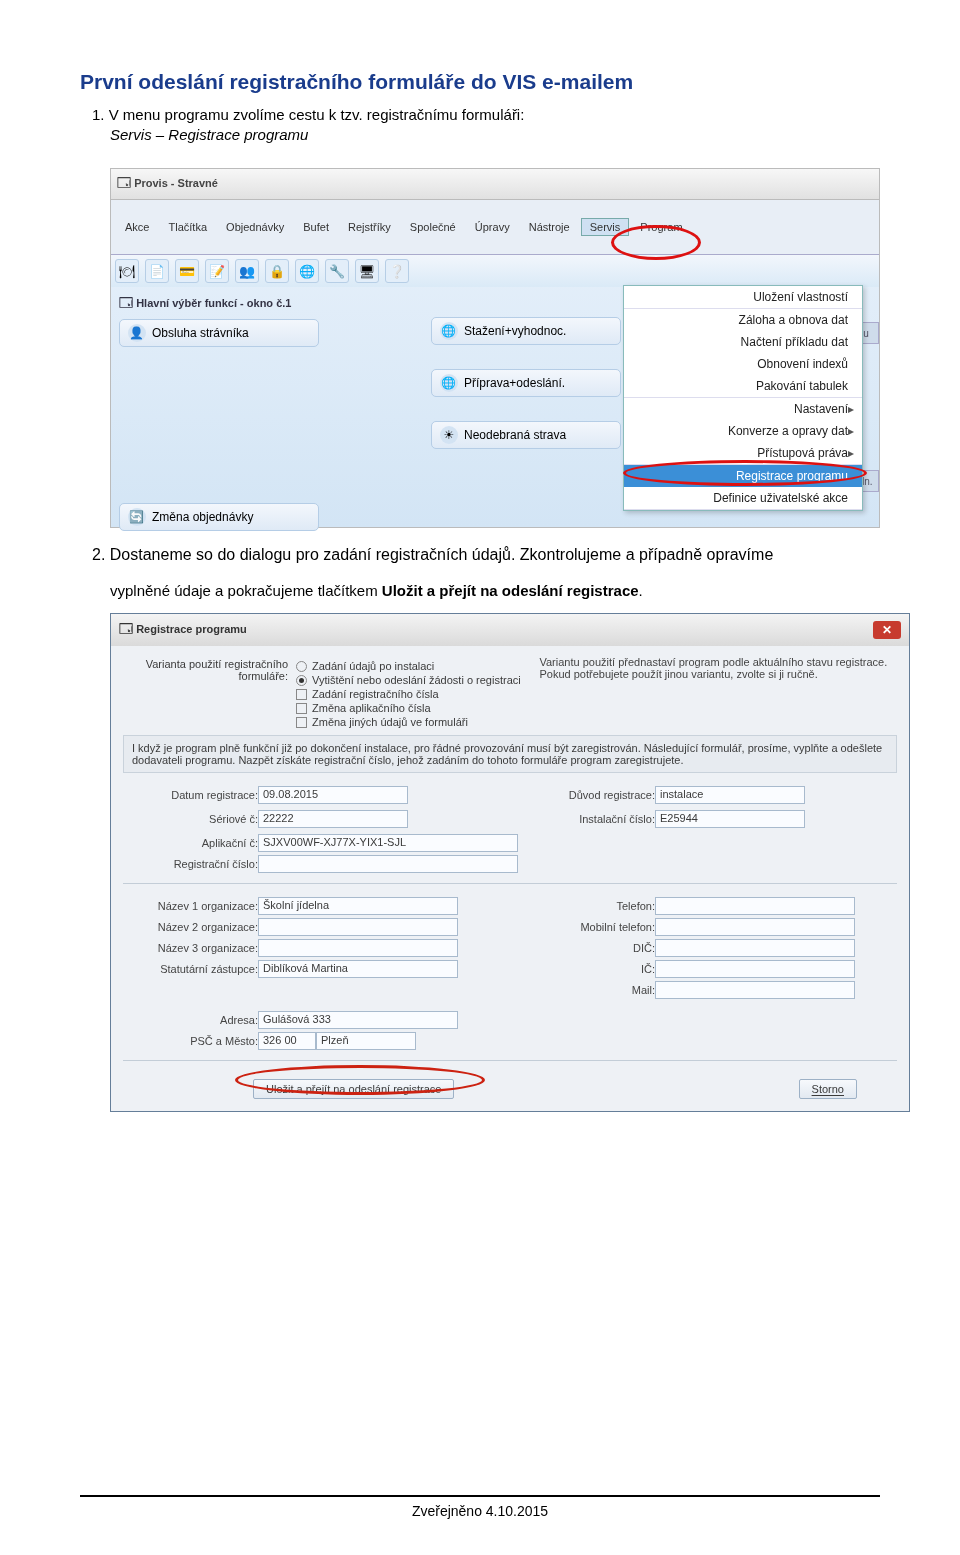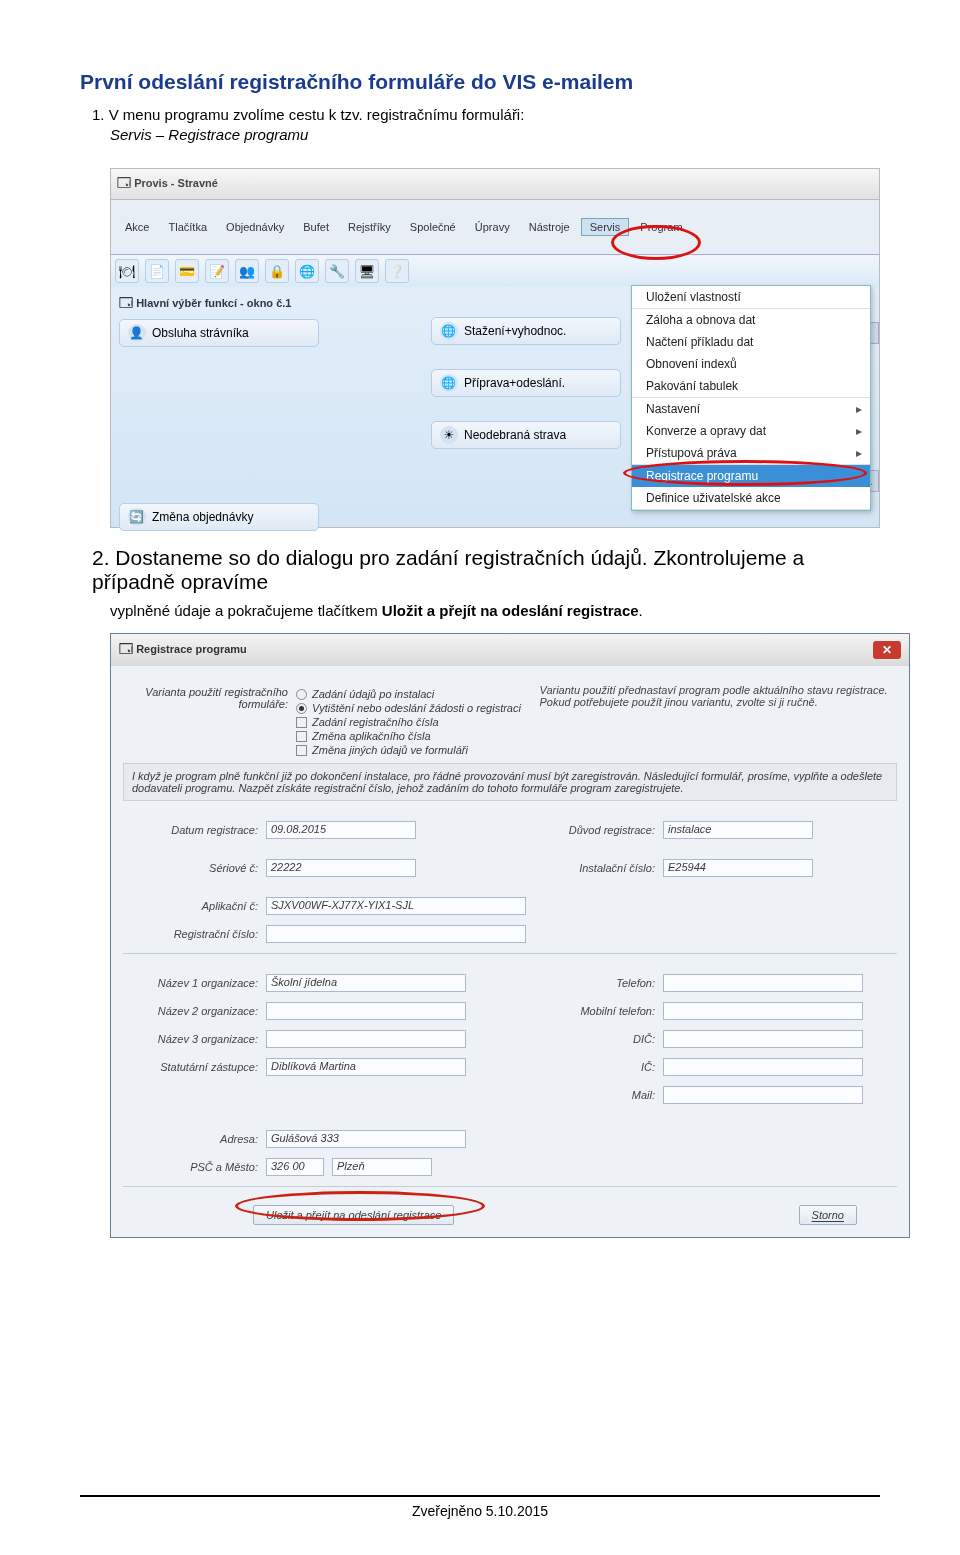--- a/index.html
+++ b/index.html
@@ -15,45 +15,45 @@
   .menuitem.sel { background: #cfe0f2; border: 1px solid #7aa; }
   .toolbar { background: linear-gradient(#f2f6fc,#daeaf7); padding: 4px 4px; display: flex; gap: 6px; }
   .toolbtn { width: 24px; height: 24px; background: #e3eef9; border: 1px solid #b6cee6; border-radius: 3px; display: inline-flex; align-items: center; justify-content: center; }
   .ic { font-size: 13px; }
   .ss1-body { position: relative; height: 240px; }
   .panel-left { position: absolute; left: 8px; top: 6px; width: 200px; }
   .pill { background: linear-gradient(#f3f7fc,#dfeaf6); border: 1px solid #b5cde6; border-radius: 5px; padding: 4px 8px; margin-bottom: 6px; display: flex; align-items: center; gap: 6px; font-size: 12px; }
   .pill .i { width: 18px; height: 18px; border-radius: 9px; background: #d3e3f3; display: inline-flex; align-items: center; justify-content: center; font-size: 12px; }
   .panel-bar { font-weight: bold; color: #334; margin-bottom: 4px; }
   .panel-mid { position: absolute; left: 320px; top: 30px; width: 190px; }
-  .dropdown { position: absolute; right: 8px; top: -2px; width: 240px; background: #fff; border: 1px solid #8bb; box-shadow: 2px 2px 5px rgba(0,0,0,.2); }
+  .dropdown { position: absolute; right: 16px; top: -2px; width: 240px; background: #fff; border: 1px solid #8bb; box-shadow: 2px 2px 5px rgba(0,0,0,.2); text-align: right; }
   .dd-sec { border-bottom: 1px solid #dde; }
   .dd-item { padding: 4px 14px; color: #222; font-size: 12px; position: relative; }
   .dd-item.arrow::after { content: "▸"; position: absolute; right: 8px; color: #555; }
   .dd-item.hl { background: #3b8fd7; color: #fff; }
   .dd-gray { position: absolute; right: 0px; top: 60px; width: 40px; height: 22px; background: #cfdceb; border: 1px solid #aac; font-size: 10px; color: #556; display: flex; align-items: center; justify-content: center; }
   .ellipse { position: absolute; border: 3px solid #d11; border-radius: 50%; background: transparent; }
 
-  .step2 { margin: 18px 12px 8px 12px; font-size: 21px; }
+  .step2 { margin: 18px 12px 18px 12px; font-size: 16px; }
   .step2b { margin: 0 12px 14px 30px; font-size: 15px; }
 
   .dialog { margin: 0 0 0 30px; width: 800px; border: 1px solid #657e99; background: #eef1f5; font-size: 11px; }
   .dlg-title { background: linear-gradient(#f4f4f4,#dadada); padding: 5px 8px; font-weight: bold; color: #333; display: flex; align-items: center; justify-content: space-between; }
   .dlg-close { width: 28px; height: 18px; background: #c73a2e; border-radius: 3px; color: #fff; display: flex; align-items: center; justify-content: center; font-size: 12px; }
-  .dlg-body { padding: 18px 12px 12px 12px; color: #3a3a3a; font-style: italic; }
+  .dlg-body { padding: 10px 12px 12px 12px; color: #3a3a3a; }
   .dlg-toprow { display: flex; gap: 14px; margin-bottom: 6px; }
   .dlg-left { flex: 0 0 52%; }
   .dlg-right { flex: 1; font-size: 11px; color: #444; }
   .radiolist { margin-top: 3px; }
   .rline { display: flex; align-items: center; gap: 5px; padding: 1px 0; font-size: 11px; }
   .rdot { width: 11px; height: 11px; border: 1px solid #888; border-radius: 50%; display: inline-block; position: relative; }
   .rdot.on::after { content: ""; width: 5px; height: 5px; background: #333; border-radius: 50%; position: absolute; left: 2px; top: 2px; }
   .chk { width: 11px; height: 11px; border: 1px solid #888; display: inline-block; }
   .para { background: #e7ebf0; border: 1px solid #c9d2db; padding: 6px 8px; font-size: 11px; margin: 6px 0 10px 0; color: #3a3a3a; }
-  .fieldrow { display: flex; align-items: center; gap: 8px; margin: 10px 0; }
+  .fieldrow { display: flex; align-items: center; gap: 0; margin: 3px 0; }
   .lbl { width: 135px; text-align: right; color: #444; }
   .inp { flex: 0 0 200px; height: 18px; background: #fafcff; border: 1px solid #a8bacd; padding: 1px 4px; font-size: 11px; }
   .inp.w { flex: 0 0 150px; }
   .inp.w2 { flex: 0 0 260px; }
   .grid2 { display: flex; gap: 20px; }
   .col { flex: 1; }
   .divline { border-top: 1px solid #c3cdd7; margin: 10px 0; }
   .dlg-buttons { display: flex; justify-content: space-between; padding-top: 8px; }
   .btn { background: linear-gradient(#f7f9fc,#e2e9f1); border: 1px solid #9db1c6; padding: 3px 12px; font-size: 11px; border-radius: 2px; }
   .btn.under { text-decoration: underline; text-underline-offset: 2px; }
@@ -314,13 +314,13 @@
       <div class="dlg-buttons rel">
         <span class="btn" style="margin-left:130px">Uložit a přejít na odeslání registrace</span>
         <span class="btn under" style="margin-right:40px">Storno</span>
         <div class="ell2" style="left:112px; top:-6px; width:250px; height:30px"></div>
       </div>
     </div>
   </div>
 </div>
 
 <div class="footer-line"></div>
-<div class="footer-text">Zveřejněno 5.10.2015</div>
+<div class="footer-text">Zveřejněno 4.10.2015</div>
 
 </body></html>

